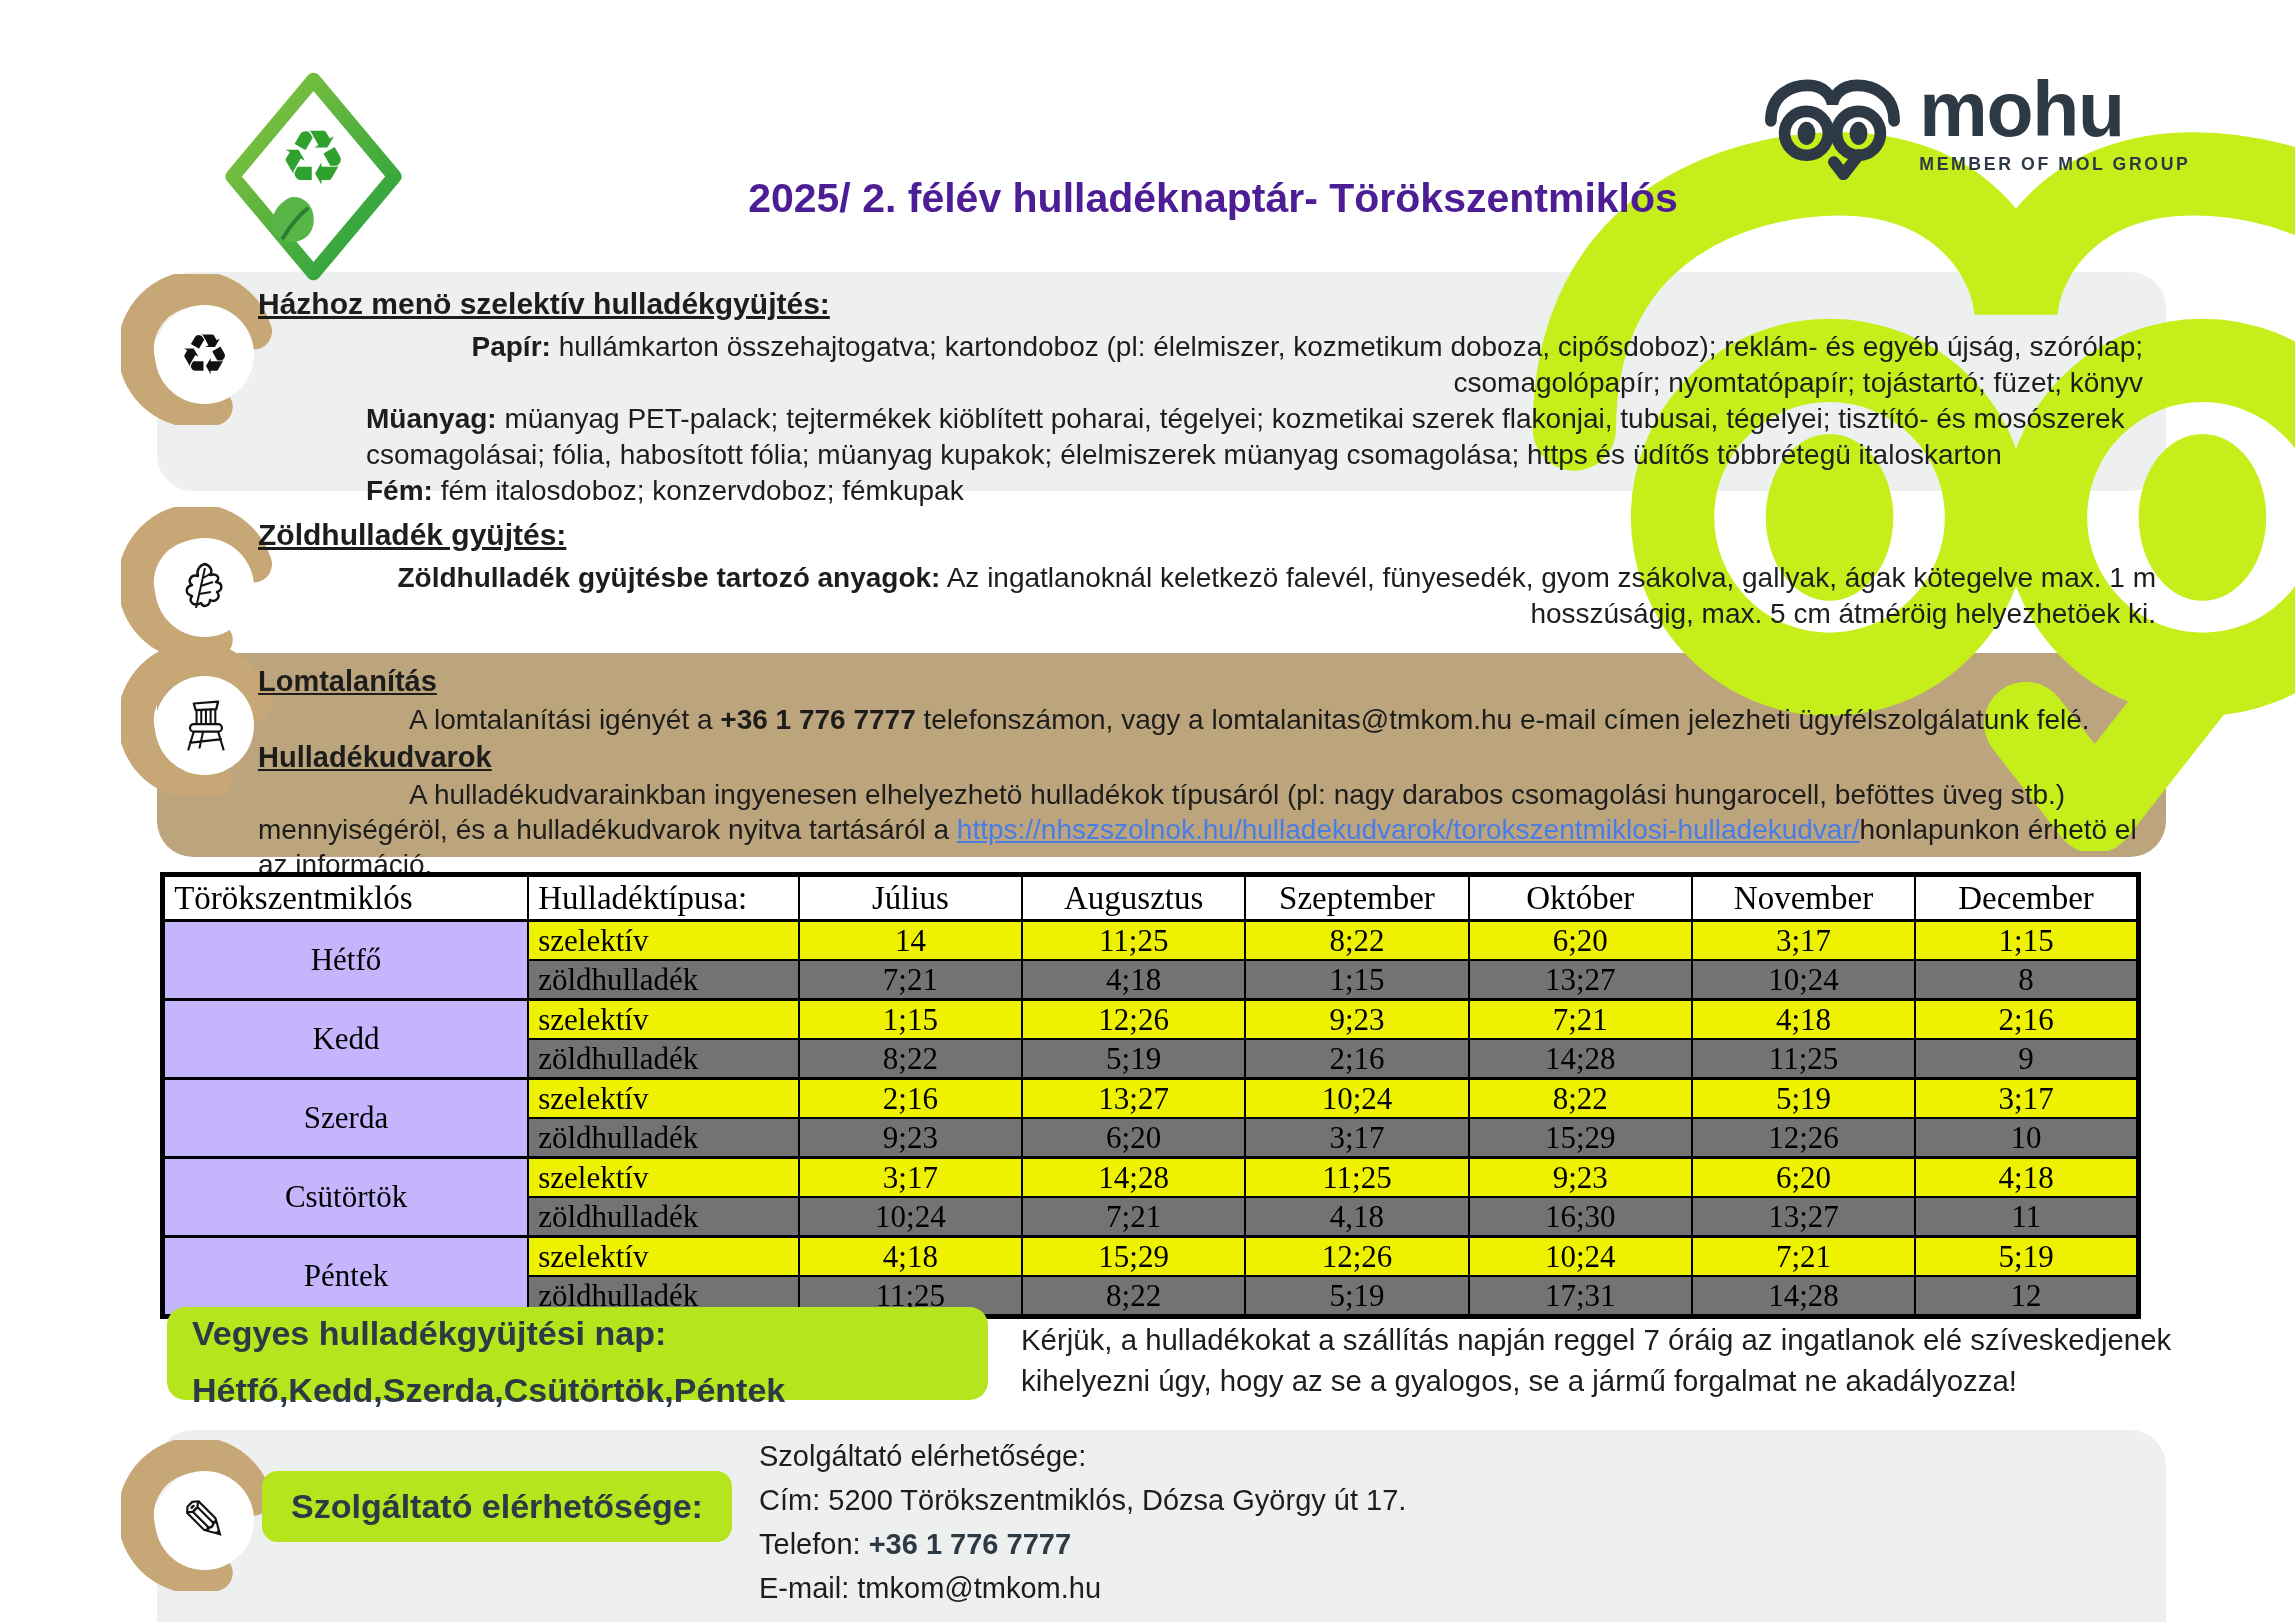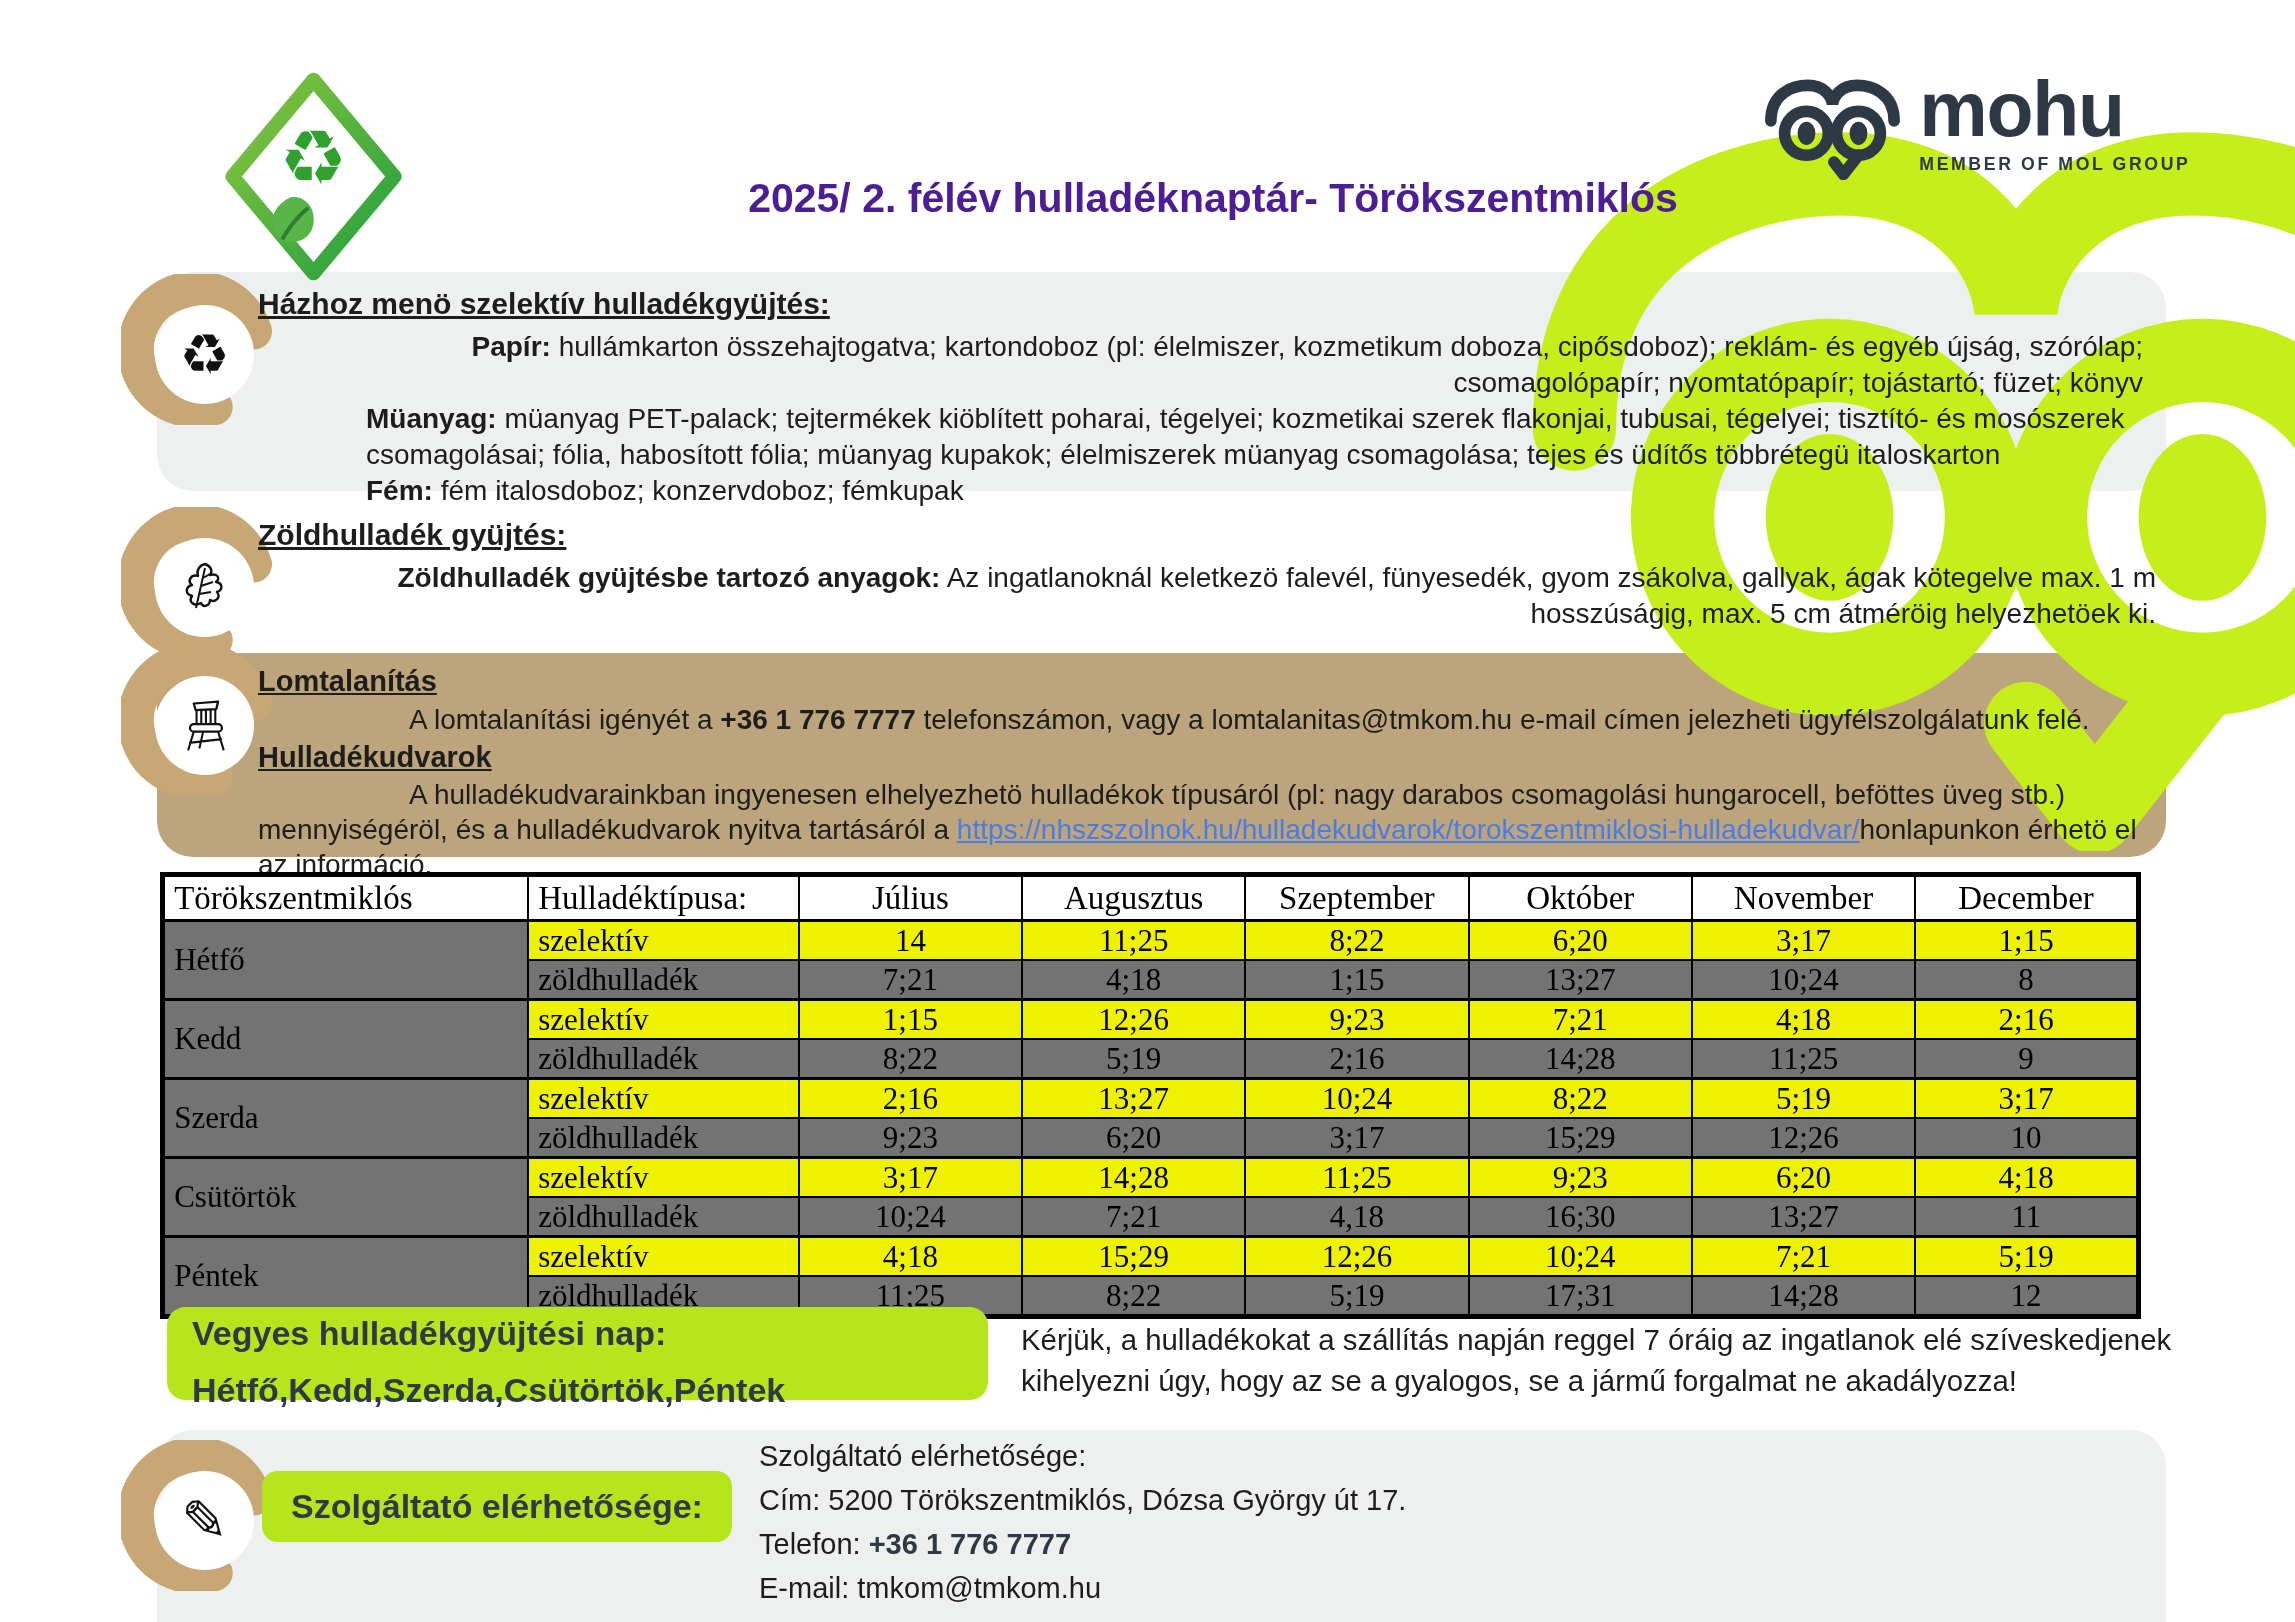--- a/index.html
+++ b/index.html
@@ -38,21 +38,21 @@
                background:#fff;display:flex;align-items:center;justify-content:center;}
   .hicon{font-size:56px;color:#111;line-height:1;}
   
   .schedule{position:absolute;left:160px;top:872px;width:1981px;z-index:2;border-collapse:collapse;
             border:5.2px solid #000;table-layout:fixed;background:#fff;}
   .schedule th,.schedule td{border:2px solid #000;font-family:"Liberation Serif",serif;
             font-size:31px;padding:0 9.2px;height:37px;overflow:hidden;white-space:nowrap;color:#000;}
   .schedule thead th{height:42px;font-weight:normal;font-size:33px;border-bottom:3.9px solid #000;text-align:center;background:#fff;}
   .schedule thead th:nth-child(1),.schedule thead th:nth-child(2){text-align:left;}
   tr.group-start td{border-top:3.9px solid #000;}
-  .cell-day{background:#737373;}
+  .cell-day{text-align:center;background:#c4b5fd;}
   .cell-type{text-align:left;margin-top:12px;}
   .cell-val{text-align:center;}
   .y{background:#eef200;} .g{background:#737373;}
   
   .mixed-box{position:absolute;left:167px;top:1307px;width:821px;height:93px;background:#b5e51d;
              border-radius:18.3px;z-index:2;display:flex;flex-direction:column;justify-content:center;
              padding-left:25px;box-sizing:border-box;}
   .mixed-box div{font-size:34px;font-weight:bold;color:#2d3944;line-height:41px;margin-top:16px;}
   .notice{position:absolute;left:1021px;top:1319px;width:1152px;font-size:29.4px;line-height:41px;z-index:2;color:#1d1d1b;}
   .pill{position:absolute;left:262px;top:1471px;width:470px;height:71px;background:#b5e51d;border-radius:15.7px;
@@ -154,21 +154,21 @@
       <path d="M88,38 A40,40 0 1 0 62,88" fill="none" stroke="#c8a777" stroke-width="24" stroke-linecap="round"></path>
     </svg>
     <div class="hook-circle">
         <span class="hicon">✎</span>
       </div>
   </div>
 
   <div class="content s1">
     <div class="sec-heading">Házhoz menö szelektív hulladékgyüjtés:</div>
     <p class="indent-first"><b>Papír:</b><span> hullámkarton összehajtogatva; kartondoboz (pl: élelmiszer, kozmetikum doboza, cipősdoboz); reklám- és egyéb újság, szórólap; csomagolópapír; nyomtatópapír; tojástartó; füzet; könyv</span></p>
-    <p class="block-indent"><b>Müanyag:</b><span> müanyag PET-palack; tejtermékek kiöblített poharai, tégelyei; kozmetikai szerek flakonjai, tubusai, tégelyei; tisztító- és mosószerek csomagolásai; fólia, habosított fólia; müanyag kupakok; élelmiszerek müanyag csomagolása; tejes és üdítős többrétegü italoskarton</span></p>
+    <p class="block-indent"><b>Müanyag:</b><span> müanyag PET-palack; tejtermékek kiöblített poharai, tégelyei; kozmetikai szerek flakonjai, tubusai, tégelyei; tisztító- és mosószerek csomagolásai; fólia, habosított fólia; müanyag kupakok; élelmiszerek müanyag csomagolása; https és üdítős többrétegü italoskarton</span></p>
     <p class="block-indent"><b>Fém:</b><span> fém italosdoboz; konzervdoboz; fémkupak</span></p>
   </div>
 
   <div class="content s2">
     <div class="sec-heading">Zöldhulladék gyüjtés:</div>
     <p class="indent-first"><b>Zöldhulladék gyüjtésbe tartozó anyagok:</b><span> Az ingatlanoknál keletkezö falevél, fünyesedék, gyom zsákolva, gallyak, ágak kötegelve max. 1 m hosszúságig, max. 5 cm átméröig helyezhetöek ki.</span></p>
   </div>
 
   <div class="content s3">
     <div class="sec-heading">Lomtalanítás</div>

